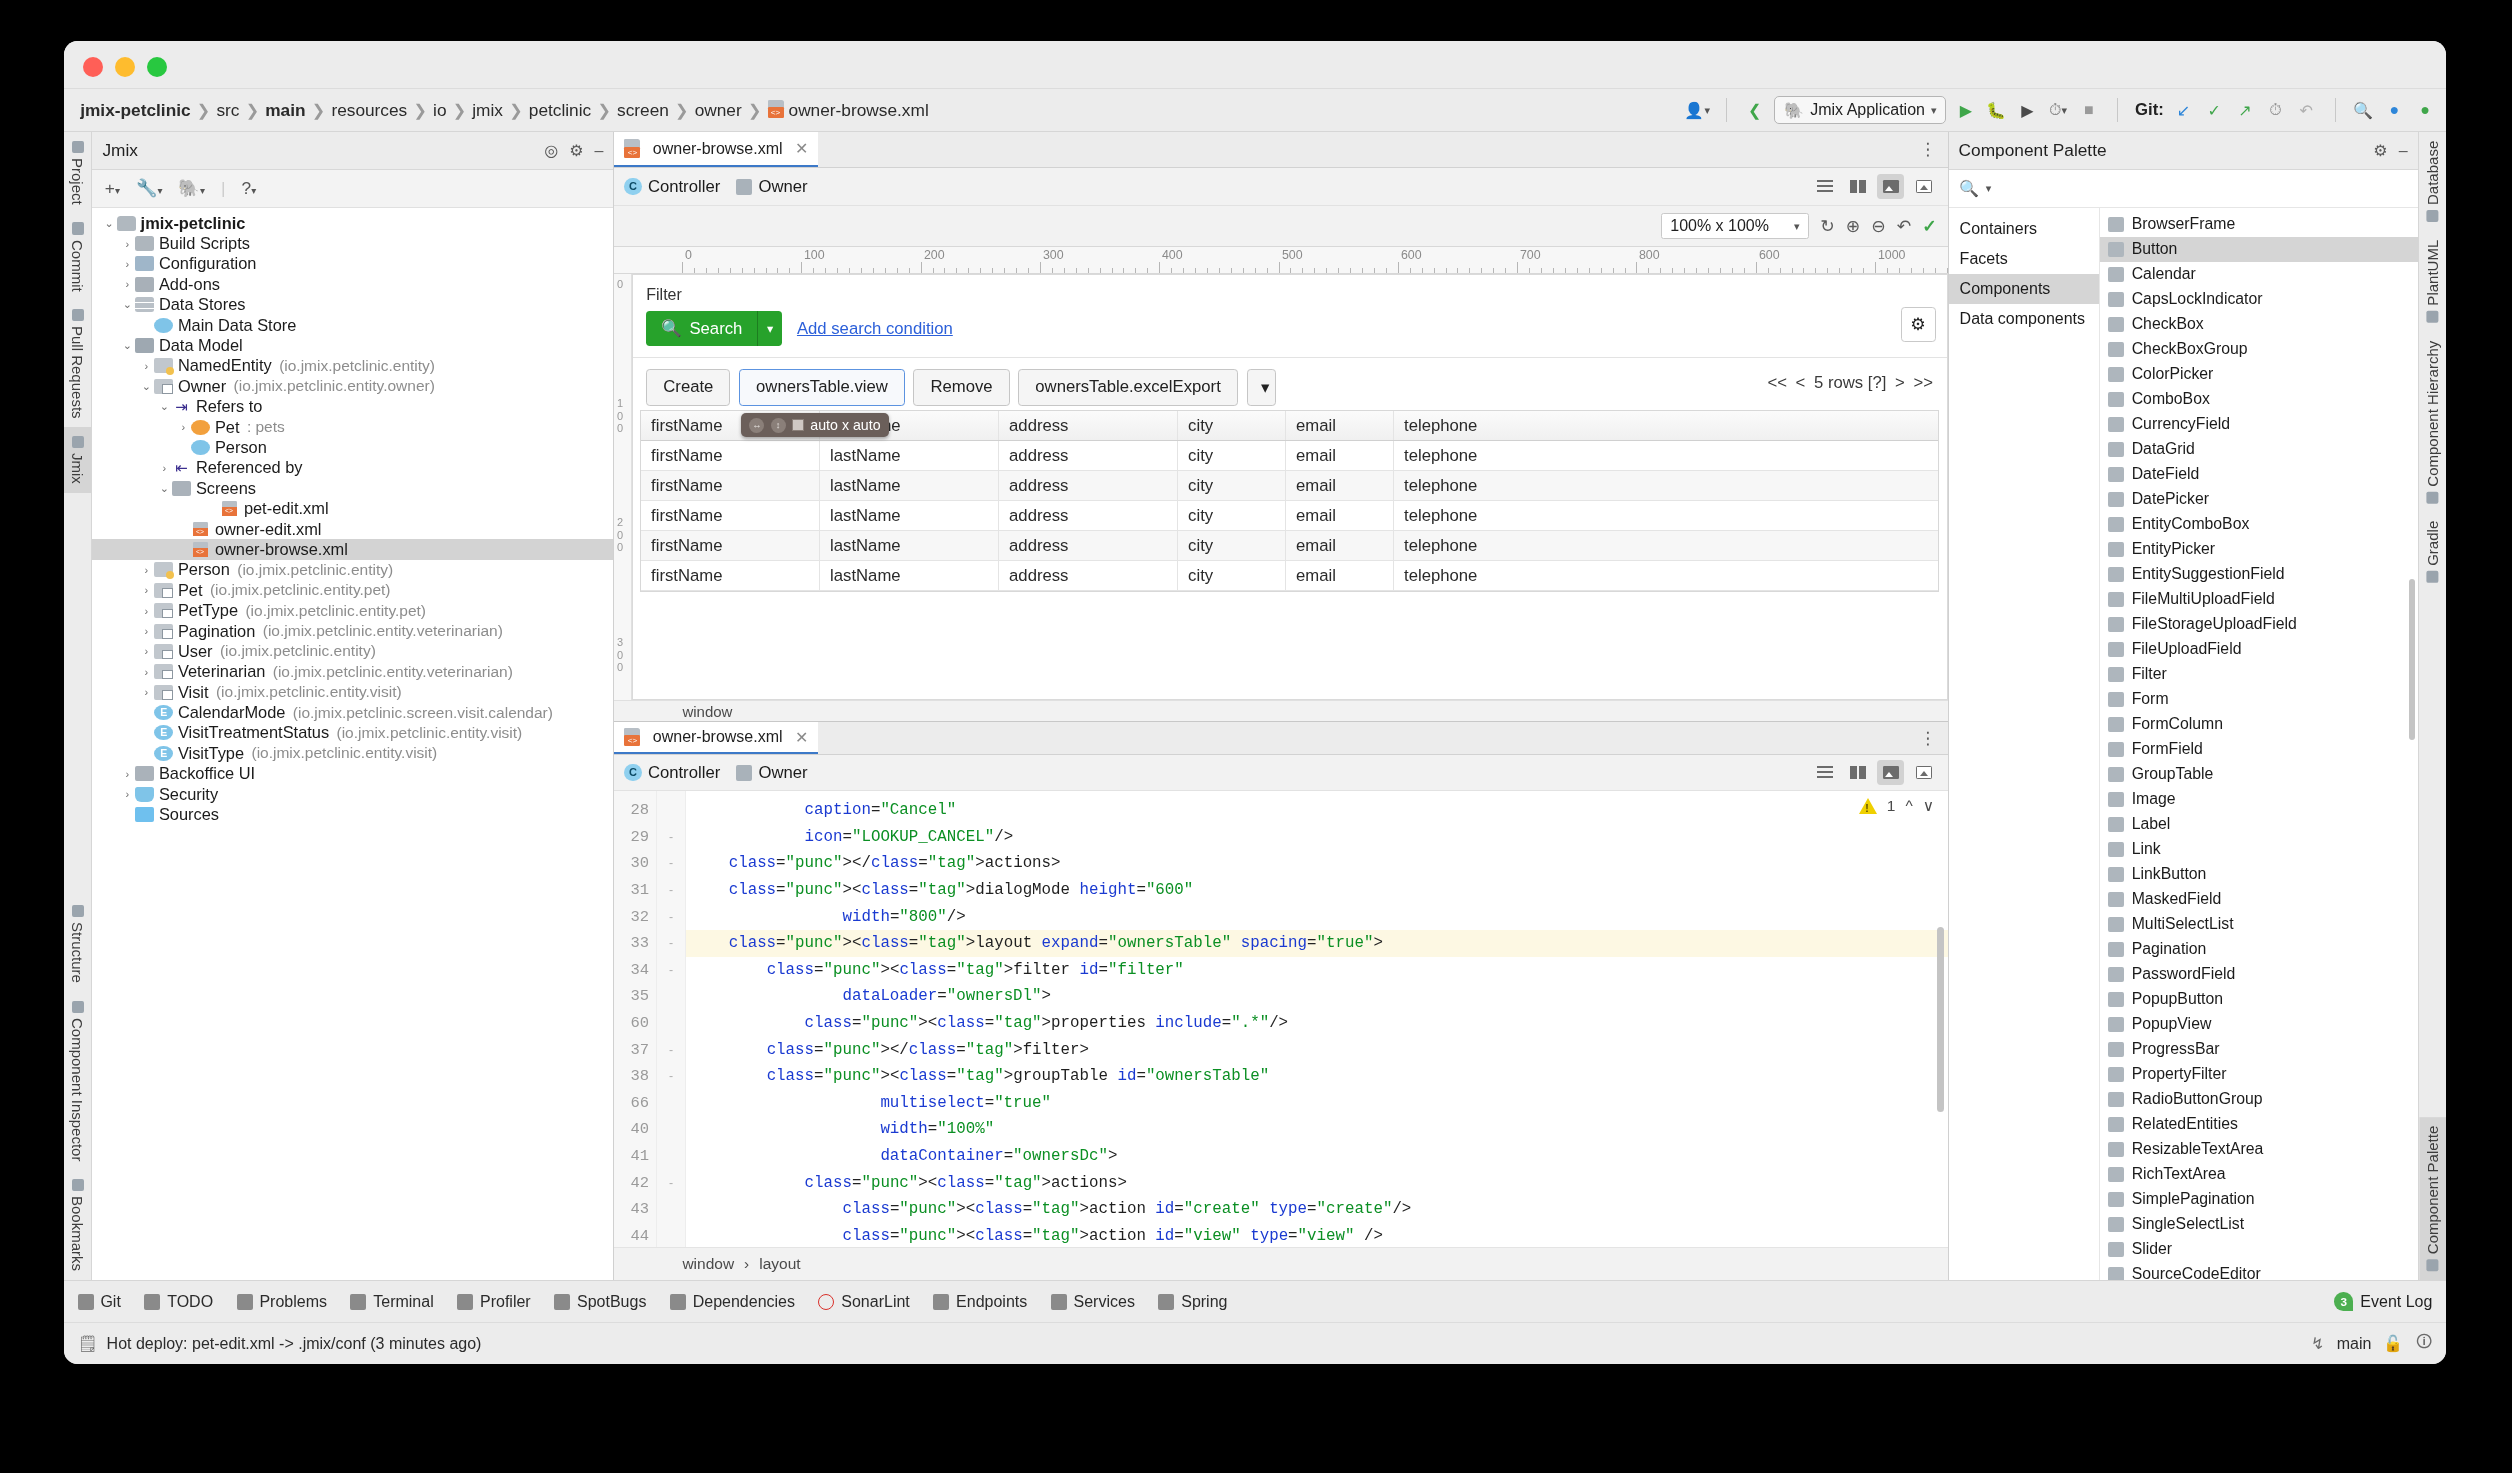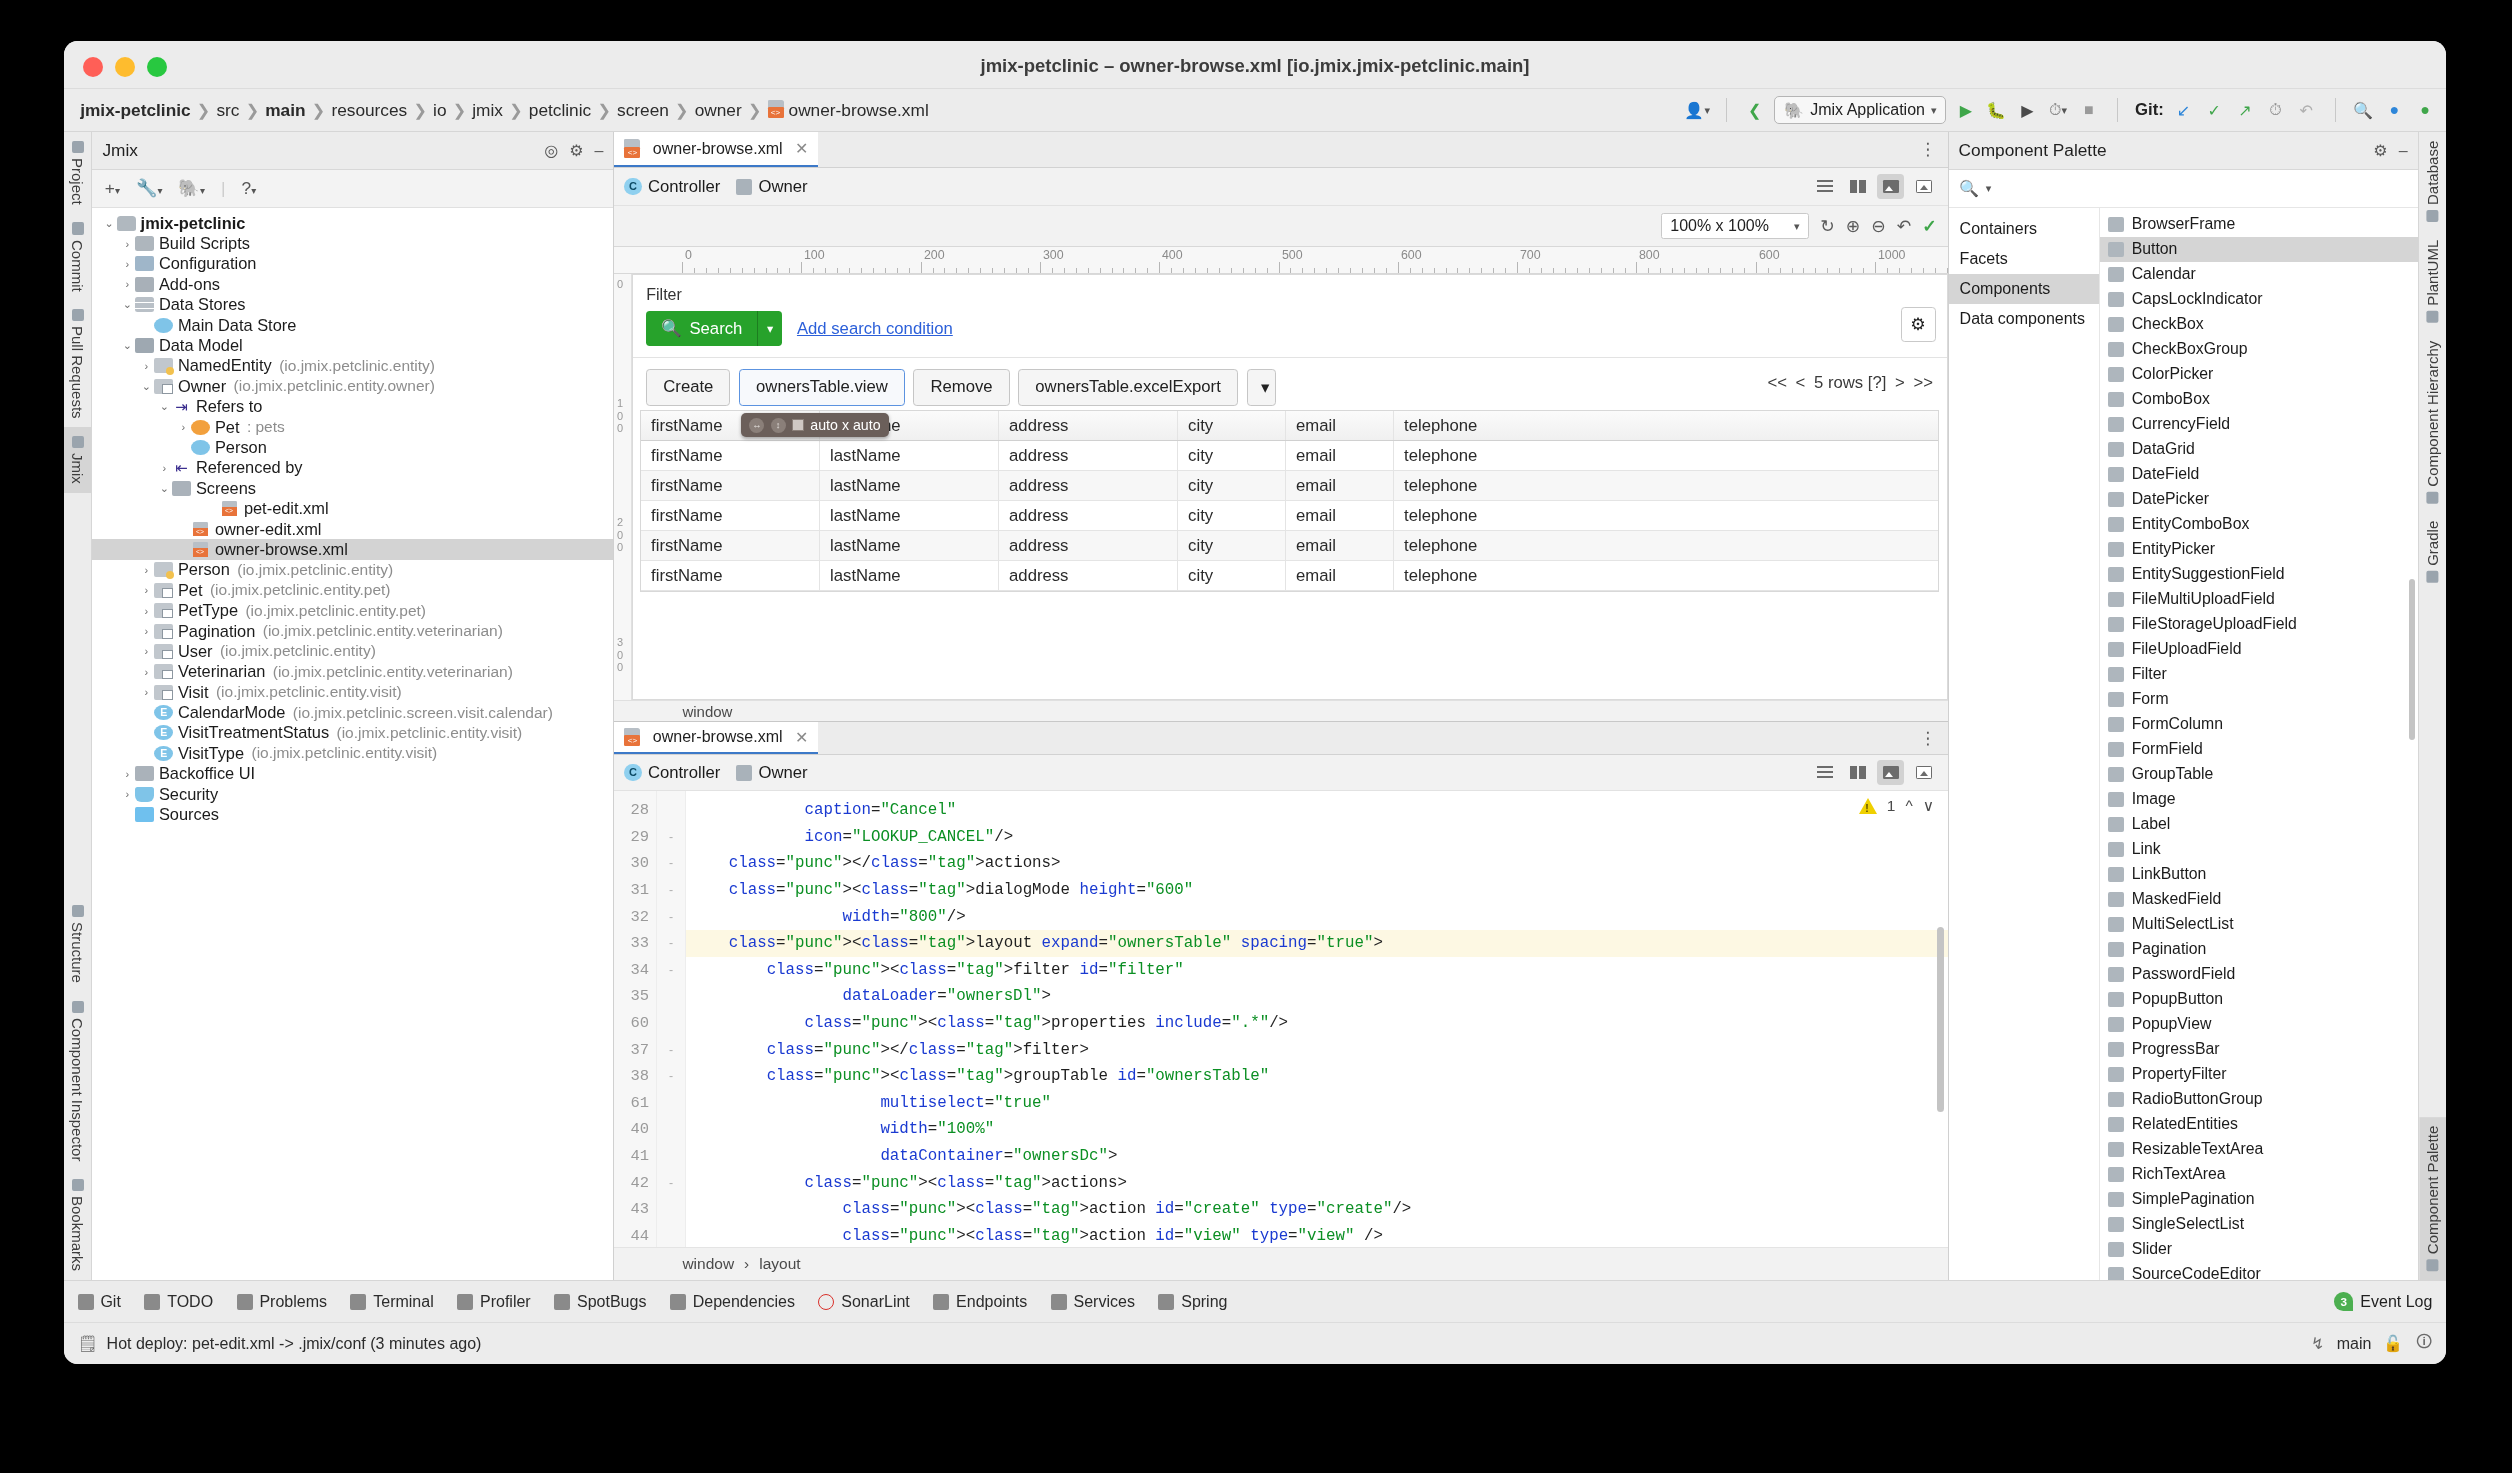--- a/index.html
+++ b/index.html
@@ -230,21 +230,20 @@
 <body>
 
 <div class="win">
 
   <div class="titlebar">
     <div class="traffic">
       <div class="tl r"></div>
       <div class="tl y"></div>
       <div class="tl g"></div>
     </div>
-    <div class="wtitle">jmix-petclinic – owner-browse.xml [io.jmix.jmix-petclinic.main]</div>
   </div>
 
   <div class="navbar">
     <div class="crumbs" id="crumbs">
         <span class="crumb b">jmix-petclinic</span>
         <span class="sep">❯</span>
         <span class="crumb">src</span>
         <span class="sep">❯</span>
         <span class="crumb b">main</span>
         <span class="sep">❯</span>
@@ -1070,21 +1069,21 @@
               <div>29</div>
               <div>30</div>
               <div>31</div>
               <div>32</div>
               <div>33</div>
               <div>34</div>
               <div>35</div>
               <div>60</div>
               <div>37</div>
               <div>38</div>
-              <div>61</div>
+              <div>66</div>
               <div>40</div>
               <div>41</div>
               <div>42</div>
               <div>43</div>
               <div>44</div>
             </div>
           <div class="foldcol" id="foldcol">
               <div></div>
               <div>-</div>
               <div>-</div>

